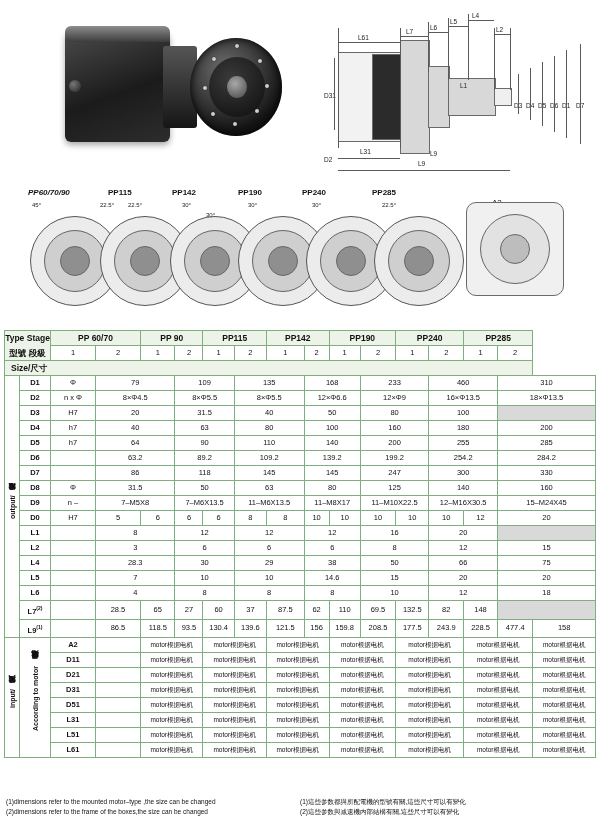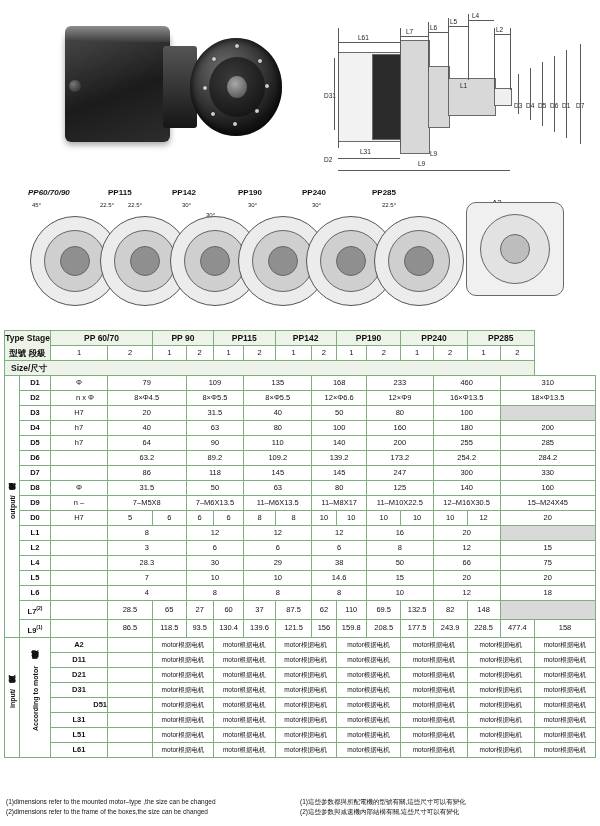--- a/index.html
+++ b/index.html
@@ -236,21 +236,21 @@
         <td colspan="2">79</td>
         <td colspan="2">109</td>
         <td colspan="2">135</td>
         <td colspan="2">168</td>
         <td colspan="2">233</td>
         <td colspan="2">460</td>
         <td colspan="2">310</td>
       </tr>
       <tr>
         <td class="lbl-col" style="width: 30px;">D2</td>
-        <td style="width: 44px; padding-left: 12px;">n x Φ</td>
+        <td style="width: 44px;">n x Φ</td>
         <td colspan="2">8×Φ4.5</td>
         <td colspan="2">8×Φ5.5</td>
         <td colspan="2">8×Φ5.5</td>
         <td colspan="2">12×Φ6.6</td>
         <td colspan="2">12×Φ9</td>
         <td colspan="2">16×Φ13.5</td>
         <td colspan="2">18×Φ13.5</td>
       </tr>
       <tr>
         <td class="lbl-col" style="width: 30px;">D3</td>
@@ -285,21 +285,21 @@
         <td colspan="2">255</td>
         <td colspan="2">285</td>
       </tr>
       <tr>
         <td class="lbl-col" style="width: 30px;">D6</td>
         <td style="width: 44px;"></td>
         <td colspan="2">63.2</td>
         <td colspan="2">89.2</td>
         <td colspan="2">109.2</td>
         <td colspan="2">139.2</td>
-        <td colspan="2">173.2</td>
+        <td colspan="2">199.2</td>
         <td colspan="2">254.2</td>
         <td colspan="2">284.2</td>
       </tr>
       <tr>
         <td class="lbl-col" style="width: 30px;">D7</td>
         <td style="width: 44px;"></td>
         <td colspan="2">86</td>
         <td colspan="2">118</td>
         <td colspan="2">145</td>
         <td colspan="2">145</td>
@@ -476,21 +476,21 @@
         <td style="width: 44px;"></td>
         <td colspan="2" class="motor">motor根据电机</td>
         <td colspan="2" class="motor">motor根据电机</td>
         <td colspan="2" class="motor">motor根据电机</td>
         <td colspan="2" class="motor">motor根据电机</td>
         <td colspan="2" class="motor">motor根据电机</td>
         <td colspan="2" class="motor">motor根据电机</td>
         <td colspan="2" class="motor">motor根据电机</td>
       </tr>
       <tr>
-        <td class="lbl-col" style="width: 30px; text-align: right;">D51</td>
+        <td class="lbl-col" style="width: 30px;">D51</td>
         <td style="width: 44px;"></td>
         <td colspan="2" class="motor">motor根据电机</td>
         <td colspan="2" class="motor">motor根据电机</td>
         <td colspan="2" class="motor">motor根据电机</td>
         <td colspan="2" class="motor">motor根据电机</td>
         <td colspan="2" class="motor">motor根据电机</td>
         <td colspan="2" class="motor">motor根据电机</td>
         <td colspan="2" class="motor">motor根据电机</td>
       </tr>
       <tr>

